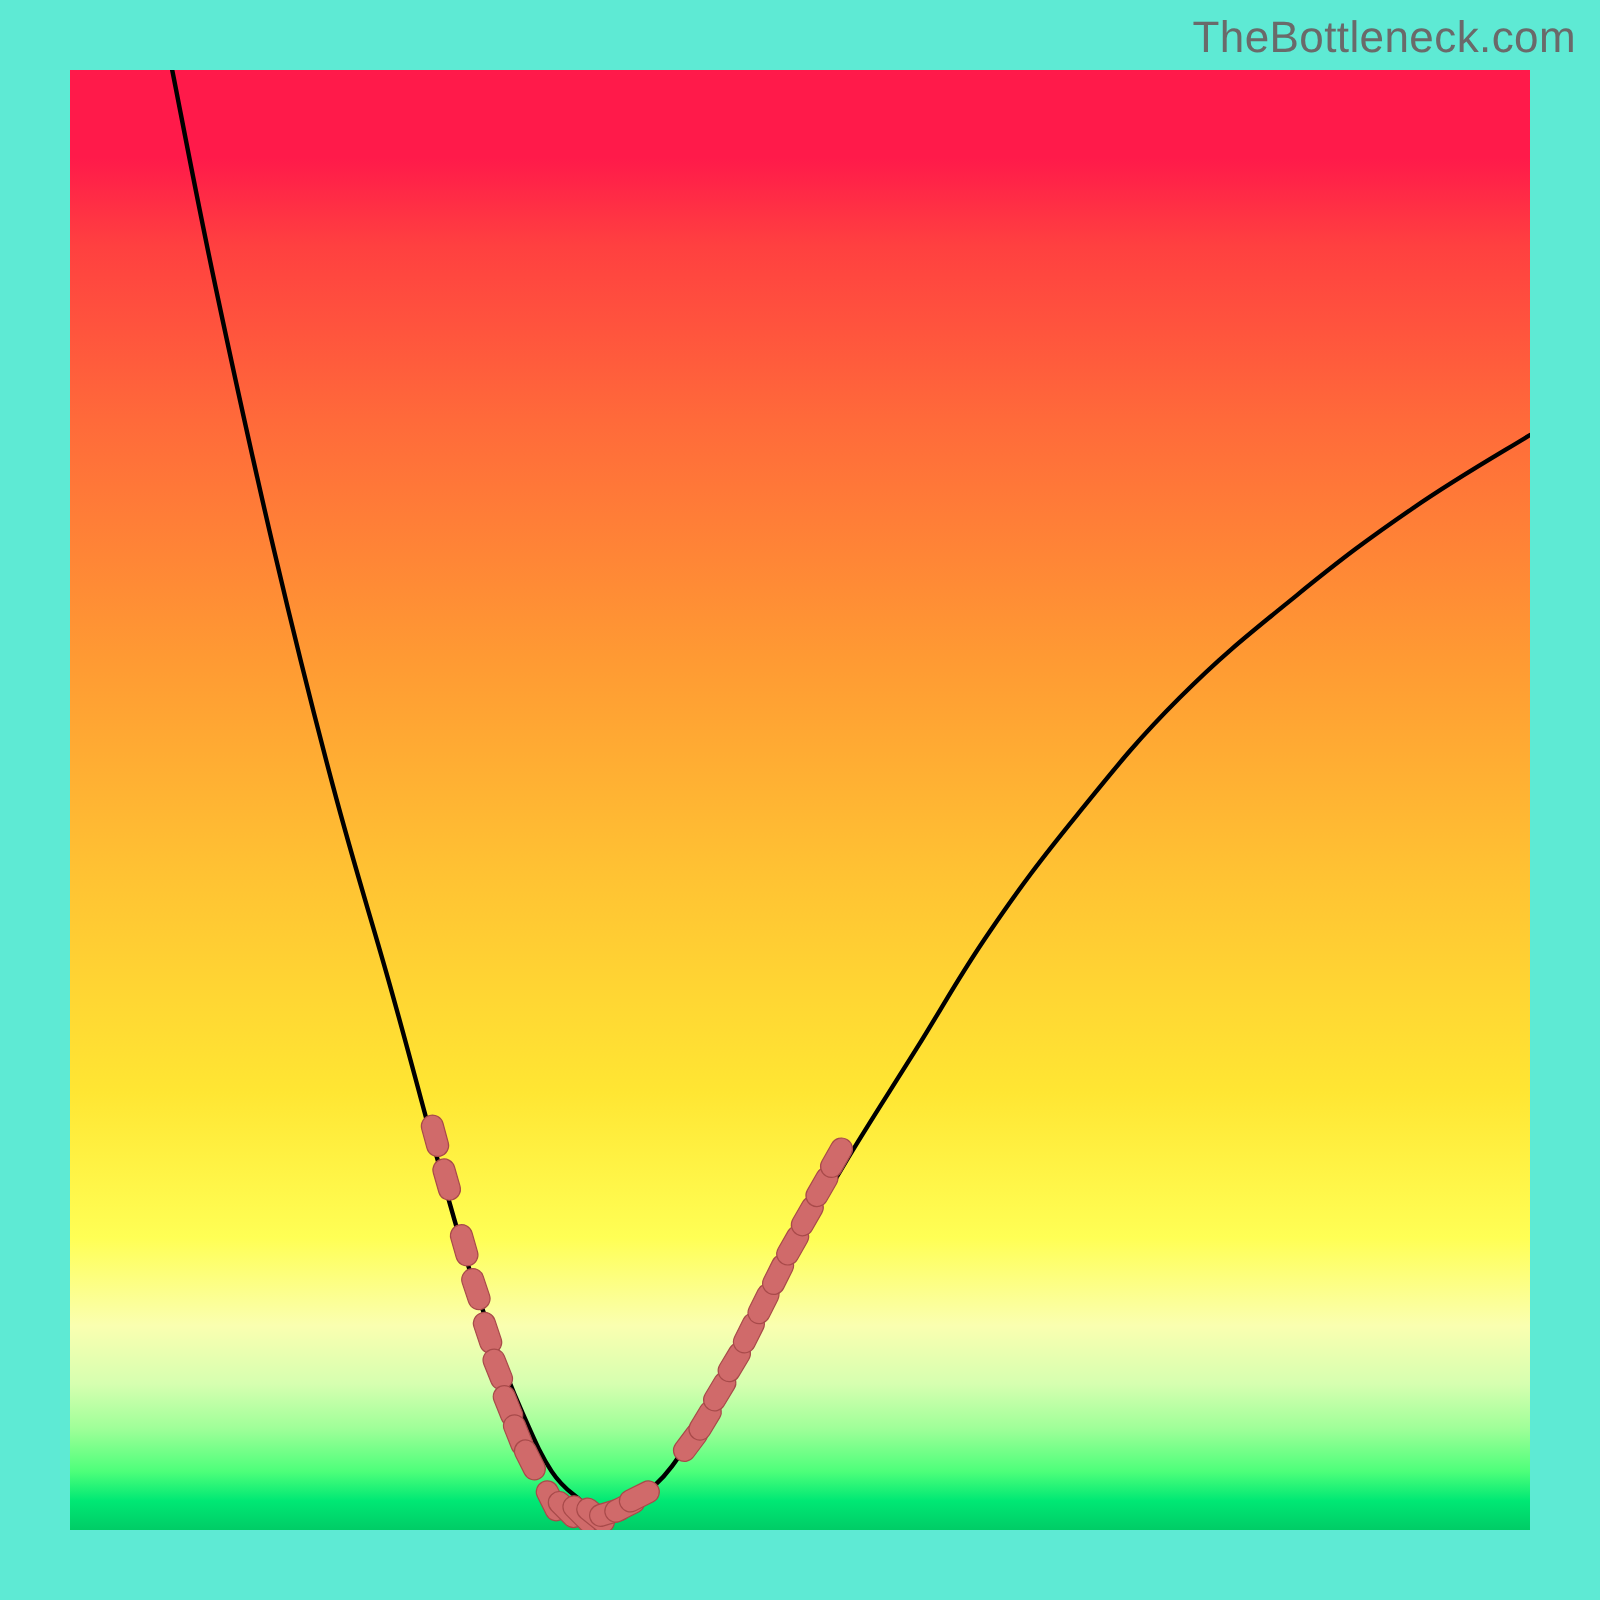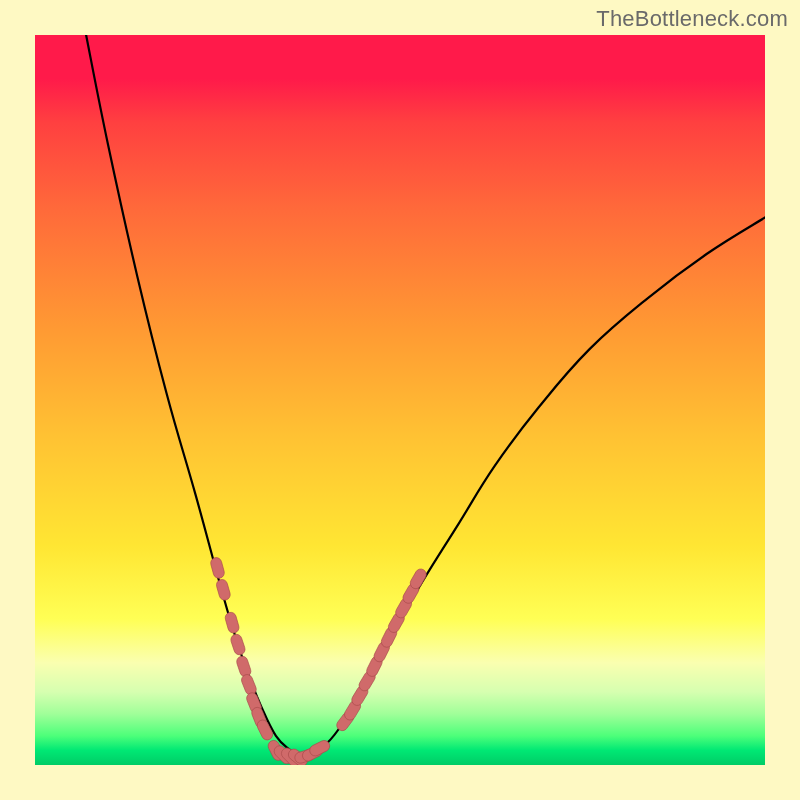--- a/index.html
+++ b/index.html
@@ -8,21 +8,21 @@
     width: 800px;
     height: 800px;
     overflow: hidden;
     background: #000;
     font-family: Arial, Helvetica, sans-serif;
   }
   .stage {
     position: relative;
     width: 800px;
     height: 800px;
-    background: #fef9c3;
+    background: #5eead4;
   }
   .plot {
     position: absolute;
     left: 35px;
     top: 35px;
     width: 730px;
     height: 730px;
     background: linear-gradient(to bottom,
       #ff1a4a 0%,
       #ff1a4a 6%,

